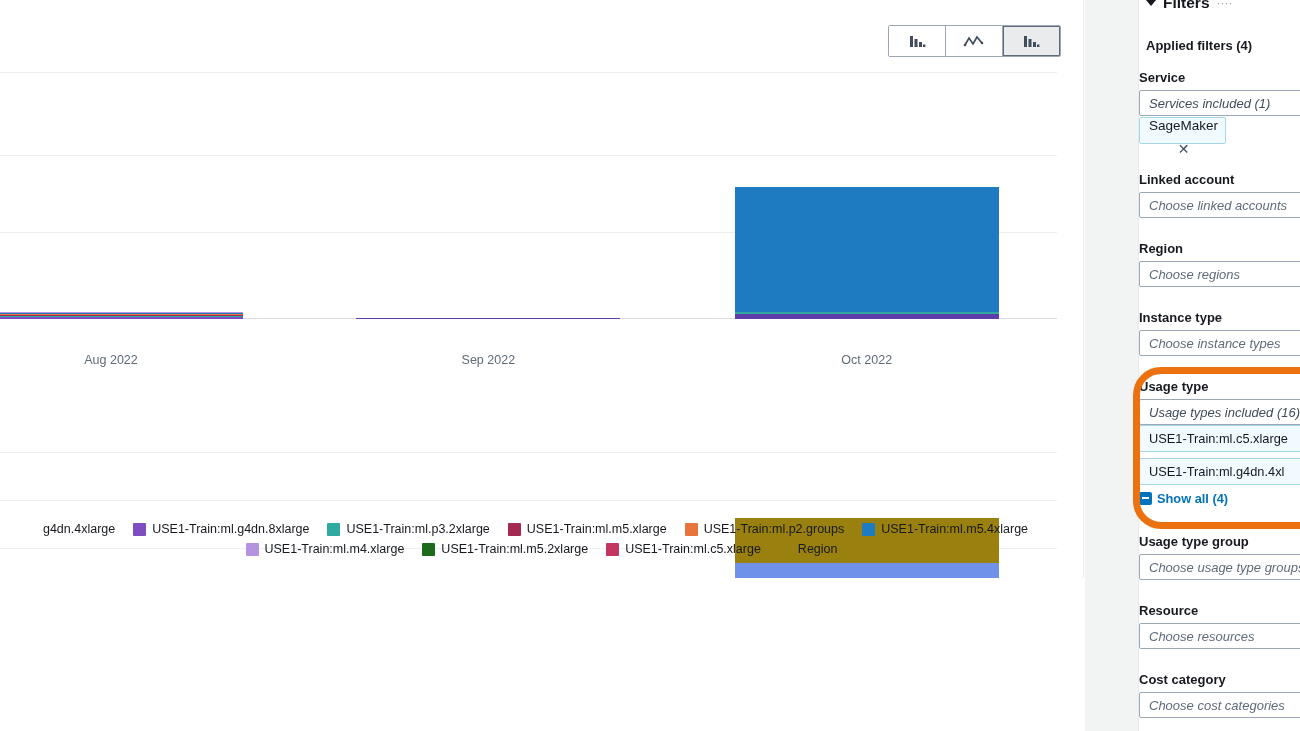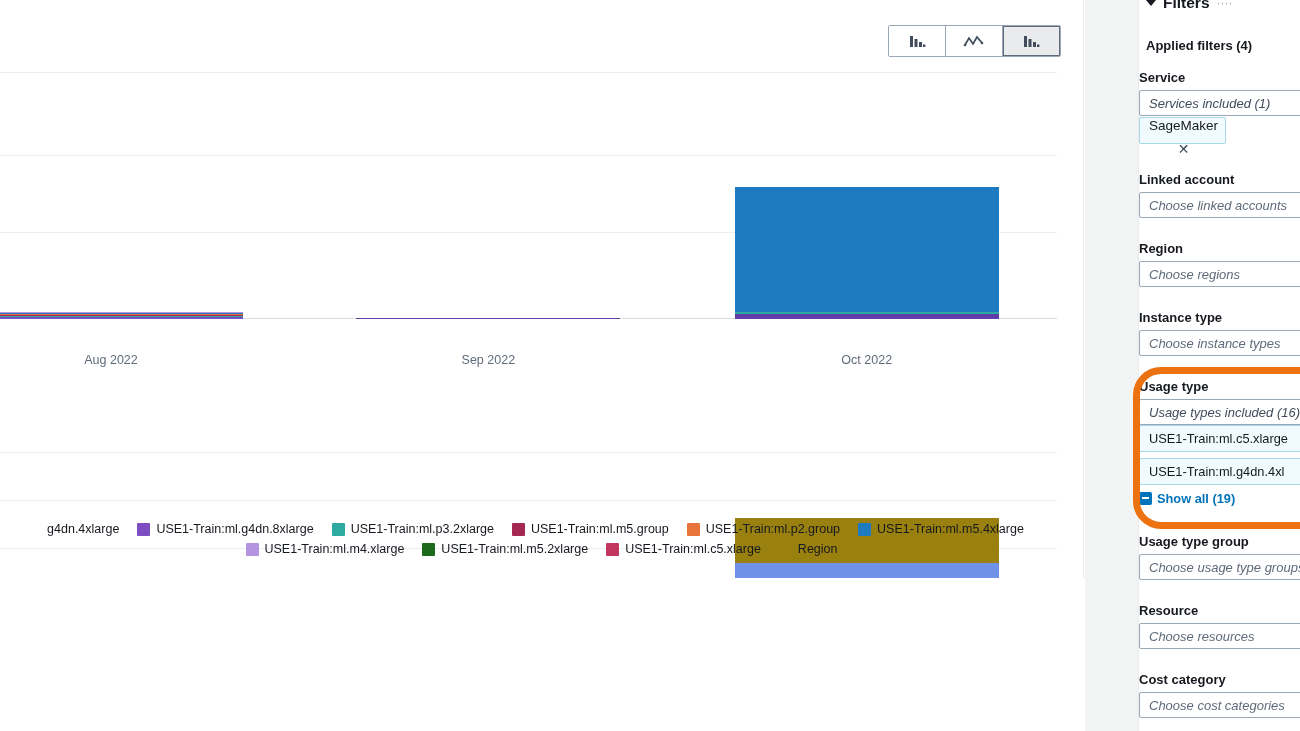--- a/index.html
+++ b/index.html
@@ -299,25 +299,25 @@
           <div class="legend-item">
             <span class="swatch" style="background: rgb(125, 78, 193);"></span>
             <span class="legend-label">USE1-Train:ml.g4dn.8xlarge</span>
           </div>
           <div class="legend-item">
             <span class="swatch" style="background: rgb(46, 170, 160);"></span>
             <span class="legend-label">USE1-Train:ml.p3.2xlarge</span>
           </div>
           <div class="legend-item">
             <span class="swatch" style="background: rgb(163, 41, 82);"></span>
-            <span class="legend-label">USE1-Train:ml.m5.group</span>
+            <span class="legend-label">USE1-Train:ml.m5.xlarge</span>
           </div>
           <div class="legend-item">
             <span class="swatch" style="background: rgb(232, 116, 59);"></span>
-            <span class="legend-label">USE1-Train:ml.p2.group</span>
+            <span class="legend-label">USE1-Train:ml.p2.groups</span>
           </div>
           <div class="legend-item">
             <span class="swatch" style="background: rgb(31, 123, 193);"></span>
             <span class="legend-label">USE1-Train:ml.m5.4xlarge</span>
           </div>
         </div>
       <div class="legend-row" id="legend-row-1">
           <div class="legend-item">
             <span class="swatch" style="background: rgb(180, 148, 224);"></span>
             <span class="legend-label">USE1-Train:ml.m4.xlarge</span>
@@ -365,21 +365,21 @@
         <div class="fgroup" style="top: 310px; left: 0px;">
           <label class="flabel">Instance type</label>
           <div class="finput">Choose instance types</div>
         </div>
         <div class="fgroup" style="top: 379px; left: 0px;"><label class="flabel">Usage type</label><div class="finput filled">Usage types included (16)</div><div class="token wide" style="margin-bottom: 6px;">
             <span>USE1-Train:ml.c5.xlarge</span>
           </div><div class="token wide" style="margin-bottom: 6px;">
             <span>USE1-Train:ml.g4dn.4xl</span>
           </div><div class="showall">
             <span class="boxicon"></span>
-            <span>Show all (19)</span>
+            <span>Show all (4)</span>
           </div></div>
         <div class="fgroup" style="top: 534px; left: 0px;">
           <label class="flabel">Usage type group</label>
           <div class="finput">Choose usage type groups</div>
         </div>
         <div class="fgroup" style="top: 603px; left: 0px;">
           <label class="flabel">Resource</label>
           <div class="finput">Choose resources</div>
         </div>
         <div class="fgroup" style="top: 672px; left: 0px;">

